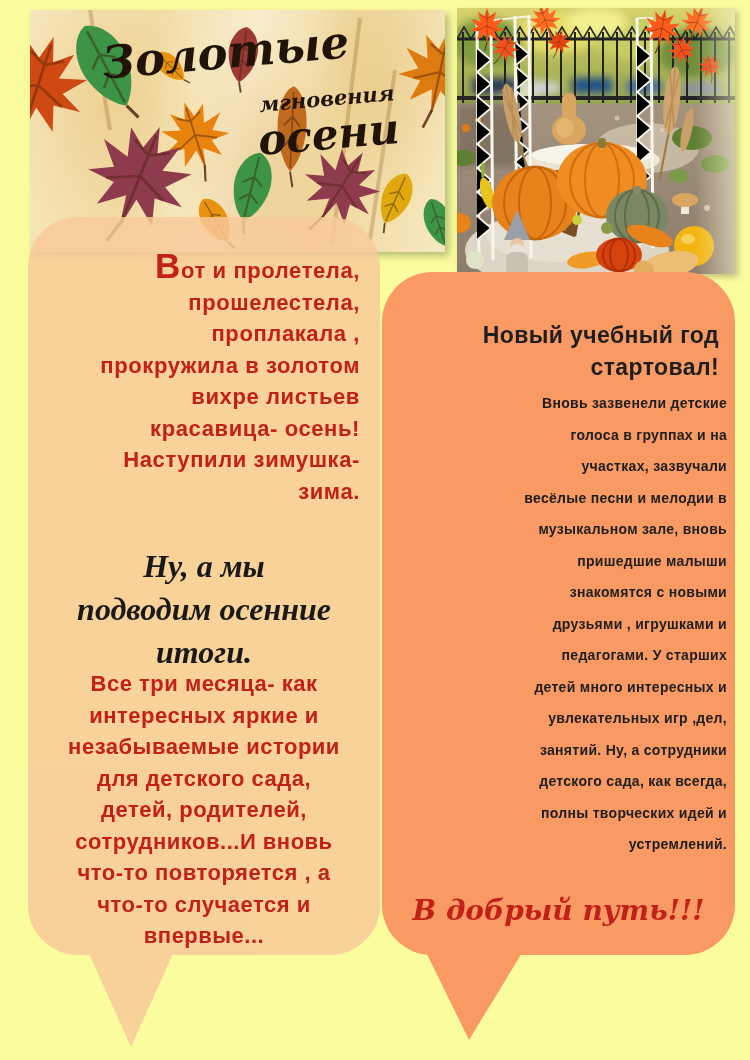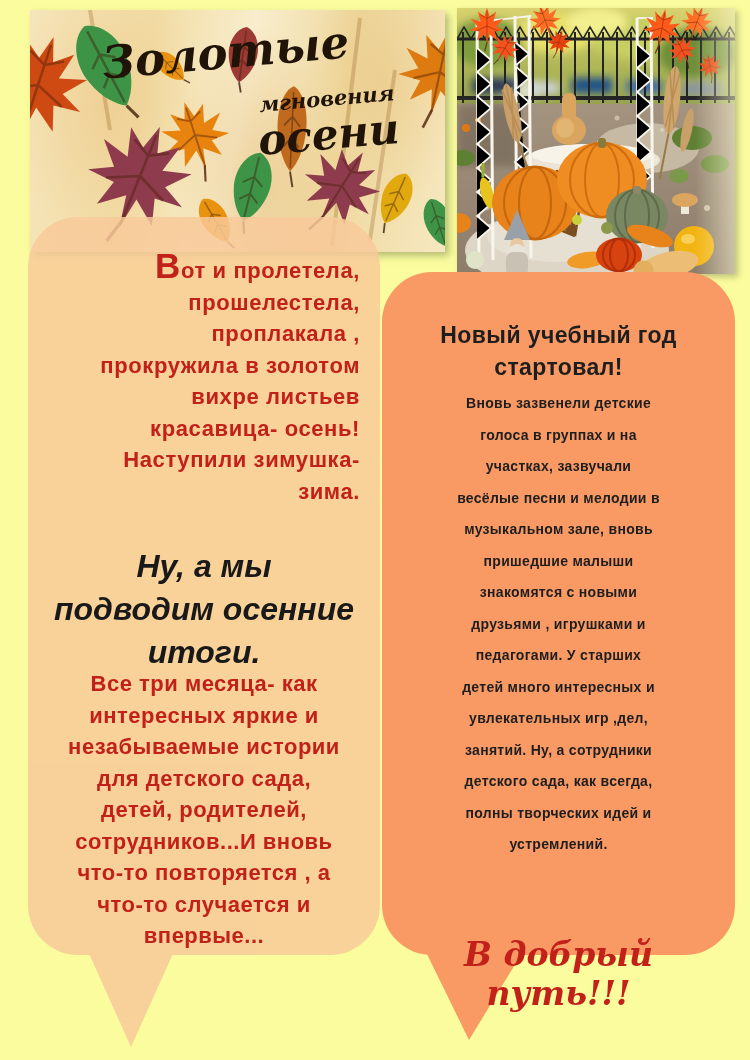--- a/index.html
+++ b/index.html
@@ -26,36 +26,36 @@
   .bt3{right:46px;top:100px;font-size:42px;font-weight:700;}
   
   .photo{position:absolute;left:457px;top:8px;width:278px;height:266px;z-index:1;
     box-shadow:3px 3px 6px rgba(130,140,85,.5);}
   
   .bubble-left{position:absolute;left:28px;top:217px;z-index:2;}
   .bubble-right{position:absolute;left:382px;top:272px;z-index:2;}
   
   .txt{position:absolute;z-index:3;text-align:center;white-space:pre-line;}
   .red{color:#c2211a;}
-  .blk{color:#1e1e1e;}
+  .blk{color:#1e1e1e;text-align:right;}
   .p1{left:48px;top:228px;width:312px;font-size:22px;font-weight:700;
       line-height:31.5px;letter-spacing:.6px;text-align:right;}
   .p1::first-letter{font-size:35px;}
   .script-h{left:40px;top:513px;width:328px;
-      font-family:Liberation Sans, sans-serif;font-style:italic;font-weight:700;
+      font-family:Liberation Serif, serif;font-style:italic;font-weight:700;
       font-size:32px;line-height:43px;color:#191919;}
   .p2{left:38px;top:646px;width:332px;font-size:22px;font-weight:700;
       line-height:31.5px;letter-spacing:.5px;}
   .r-head{left:398px;top:297px;width:321px;font-size:23px;font-weight:700;
       line-height:31.5px;letter-spacing:.4px;}
   .r-body{left:390px;top:374px;width:337px;font-size:14px;font-weight:700;
       line-height:31.5px;letter-spacing:.3px;}
-  .r-close{left:398px;top:902px;width:321px;
+  .r-close{left:398px;top:866px;width:321px;
       font-family:"DejaVu Serif", serif;font-style:italic;font-weight:700;
-      font-size:33px;}
+      font-size:28px;}
 </style>
 </head>
 <body style="background: rgb(251, 252, 158);">
 
 <svg width="0" height="0" style="position:absolute" aria-hidden="true">
   <defs>
     <g id="g-maple">
       <path d="M0,-48 L7,-25 L24,-38 L17,-12 L43,-19 L25,1 L46,12 L20,14 L27,38 L5,21 L0,50 L-5,21 L-27,38 L-20,14 L-46,12 L-25,1 L-43,-19 L-17,-12 L-24,-38 L-7,-25 Z"></path>
       <path d="M0,-40 L0,44 M0,0 L-28,13 M0,0 L28,13 M0,-20 L-17,-29 M0,-20 L17,-29" stroke="rgba(80,30,10,.45)" stroke-width="2.5" fill="none"></path>
       <path d="M0,44 L-6,66" stroke="rgba(80,30,10,.8)" stroke-width="3" fill="none"></path>

